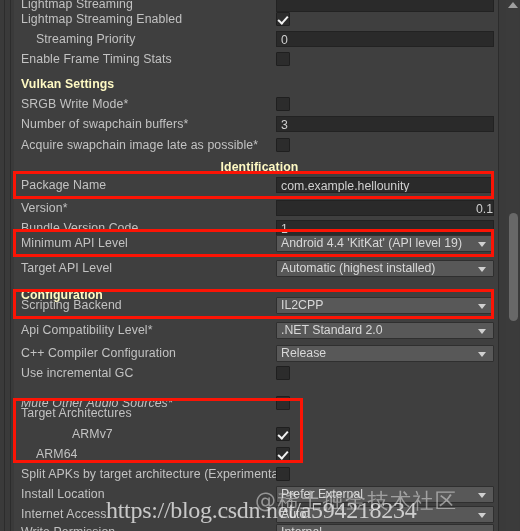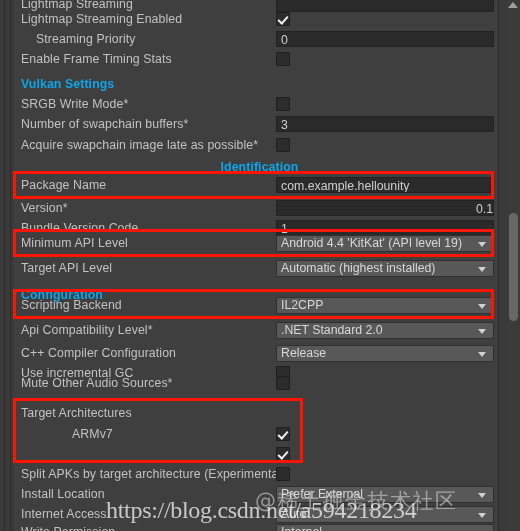--- a/index.html
+++ b/index.html
@@ -103,21 +103,21 @@
     color: #c2c2c2;
     font-size: 12.3px;
     line-height: 20px;
     white-space: nowrap;
     padding-left: 7px;
     letter-spacing: 0.1px;
   }
   .label.indent { padding-left: 22px; }
   .label.clip { overflow: hidden; width: 265px; }
   .header {
-    color: #0ea5e9;
+    color: #fef9c3;
     font-size: 12.3px;
     font-weight: bold;
     padding-left: 7px;
     white-space: nowrap;
     letter-spacing: 0.1px;
   }
   .ctrl {
     position: absolute;
     left: 262px;
   }
@@ -312,36 +312,37 @@
         <div class="ctrl">
           <div class="dropdown"><span>Release</span><span class="arrow"></span></div>
         </div>
       </div>
       <div class="row" style="top: 363px;">
         <div class="label">Use incremental GC</div>
         <div class="ctrl">
           <div class="checkbox"></div>
         </div>
       </div>
-      <div class="row" style="top: 373px;">
+      <div class="row" style="top: 393px; font-style: italic;">
         <div class="label">Mute Other Audio Sources*</div>
         <div class="ctrl">
           <div class="checkbox"></div>
         </div>
       </div>
       <div class="row" style="top: 403px;">
         <div class="label">Target Architectures</div>
       </div>
       <div class="row" style="top: 424px; padding-left: 36px;">
         <div class="label indent">ARMv7</div>
         <div class="ctrl">
           <div class="checkbox checked"></div>
         </div>
       </div>
       <div class="row" style="top: 444px;">
+        <div class="label indent">ARM64</div>
         <div class="ctrl">
           <div class="checkbox checked"></div>
         </div>
       </div>
       <div class="row" style="top: 464px;">
         <div class="label clip">Split APKs by target architecture (Experimental)</div>
         <div class="ctrl">
           <div class="checkbox"></div>
         </div>
       </div>

